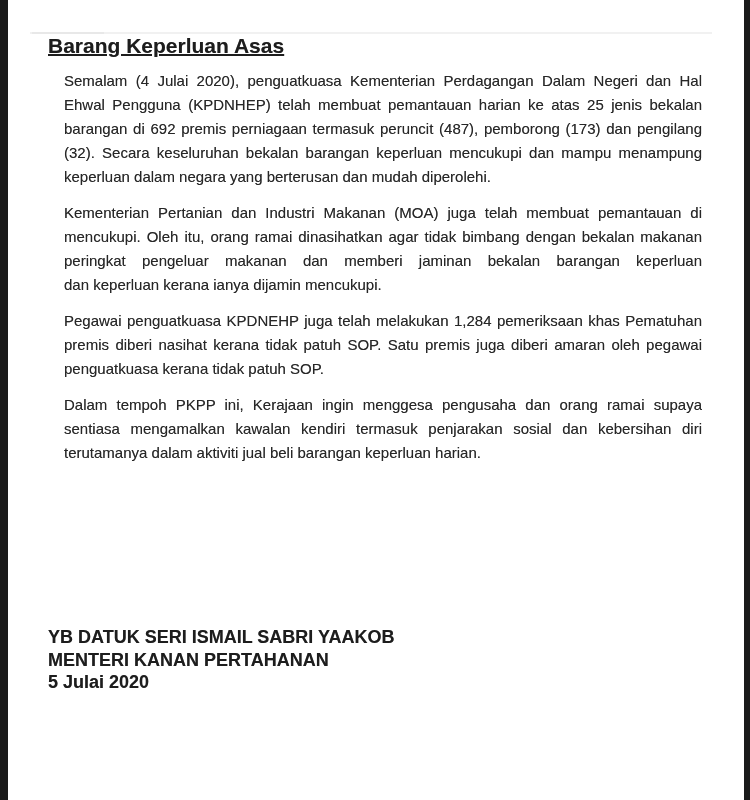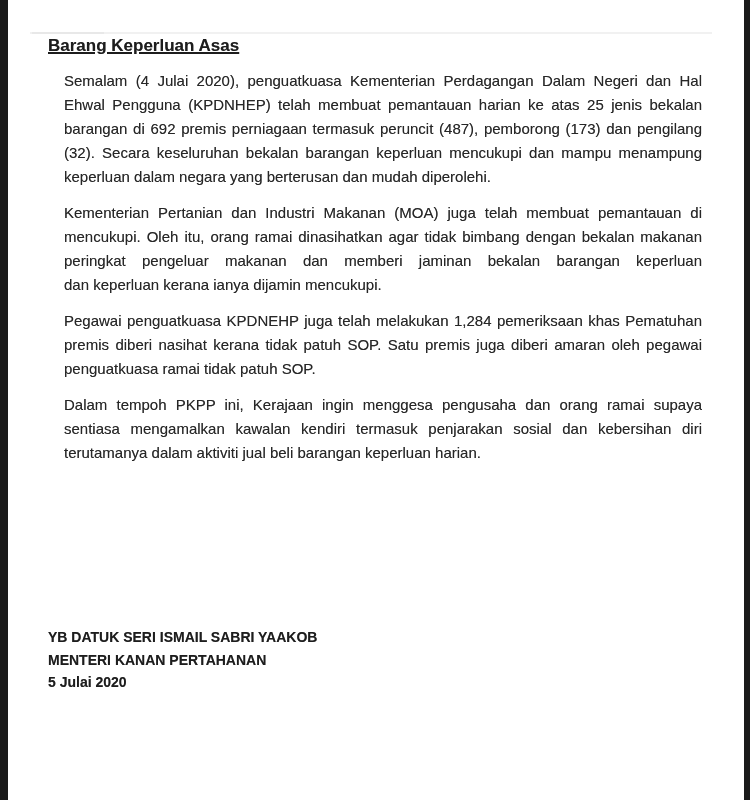--- a/index.html
+++ b/index.html
@@ -41,21 +41,21 @@
   .content {
     position: absolute;
     left: 48px;
     top: 36px;
     width: 654px;
     color: #272727;
     font-size: 15px;
     text-shadow: 0 0 0.5px rgba(60,60,60,0.55);
   }
   .heading {
-    font-size: 17px;
+    font-size: 21px;
     font-weight: bold;
     color: #1d1d1d;
     text-decoration: underline;
     text-decoration-thickness: 1.5px;
     line-height: 19px;
     margin: 0 0 14px 0;
   }
   .para {
     margin: 0 0 12px 16px;
   }
@@ -68,21 +68,21 @@
   }
   .tline.last {
     text-align-last: left;
   }
   .signature {
     position: absolute;
     left: 48px;
     top: 626px;
     width: 654px;
     color: #1d1d1d;
-    font-size: 14px;
+    font-size: 18px;
     font-weight: bold;
     text-shadow: 0 0 0.5px rgba(50,50,50,0.55);
   }
   .sig-line {
     line-height: 22.5px;
   }
 </style>
 </head>
 <body>
 
@@ -106,21 +106,21 @@
   <div class="para">
     <div class="tline">Kementerian Pertanian dan Industri Makanan (MOA) juga telah membuat pemantauan di</div>
     <div class="tline">mencukupi. Oleh itu, orang ramai dinasihatkan agar tidak bimbang dengan bekalan makanan</div>
     <div class="tline">peringkat pengeluar makanan dan memberi jaminan bekalan barangan keperluan</div>
     <div class="tline last">dan keperluan kerana ianya dijamin mencukupi.</div>
   </div>
 
   <div class="para">
     <div class="tline">Pegawai penguatkuasa KPDNEHP juga telah melakukan 1,284 pemeriksaan khas Pematuhan</div>
     <div class="tline">premis diberi nasihat kerana tidak patuh SOP. Satu premis juga diberi amaran oleh pegawai</div>
-    <div class="tline last">penguatkuasa ramai tidak patuh SOP.</div>
+    <div class="tline last">penguatkuasa kerana tidak patuh SOP.</div>
   </div>
 
   <div class="para">
     <div class="tline">Dalam tempoh PKPP ini, Kerajaan ingin menggesa pengusaha dan orang ramai supaya</div>
     <div class="tline">sentiasa mengamalkan kawalan kendiri termasuk penjarakan sosial dan kebersihan diri</div>
     <div class="tline last">terutamanya dalam aktiviti jual beli barangan keperluan harian.</div>
   </div>
 
 </div>
 

